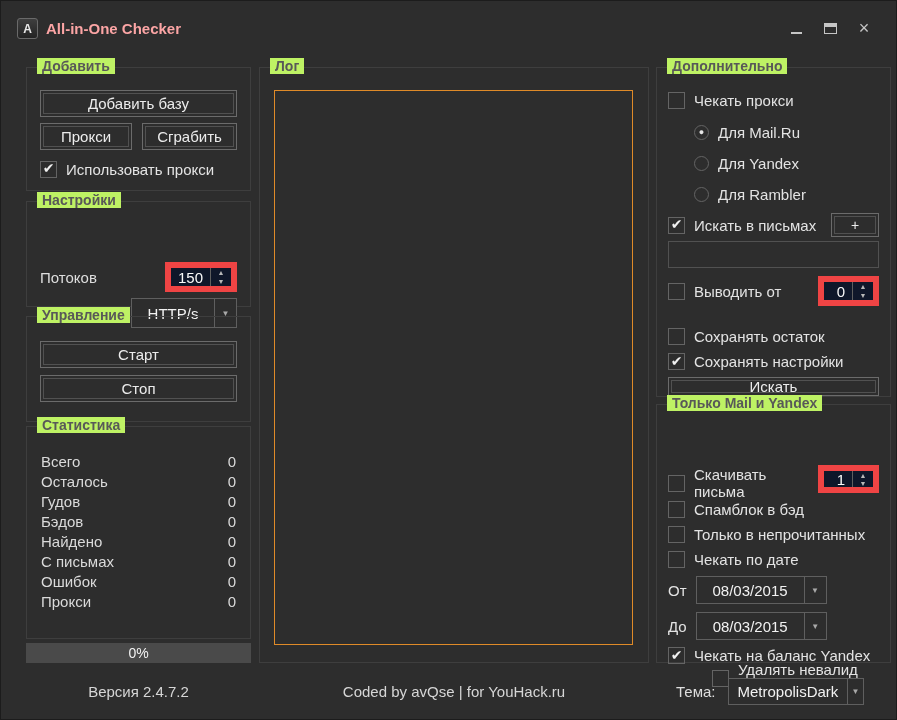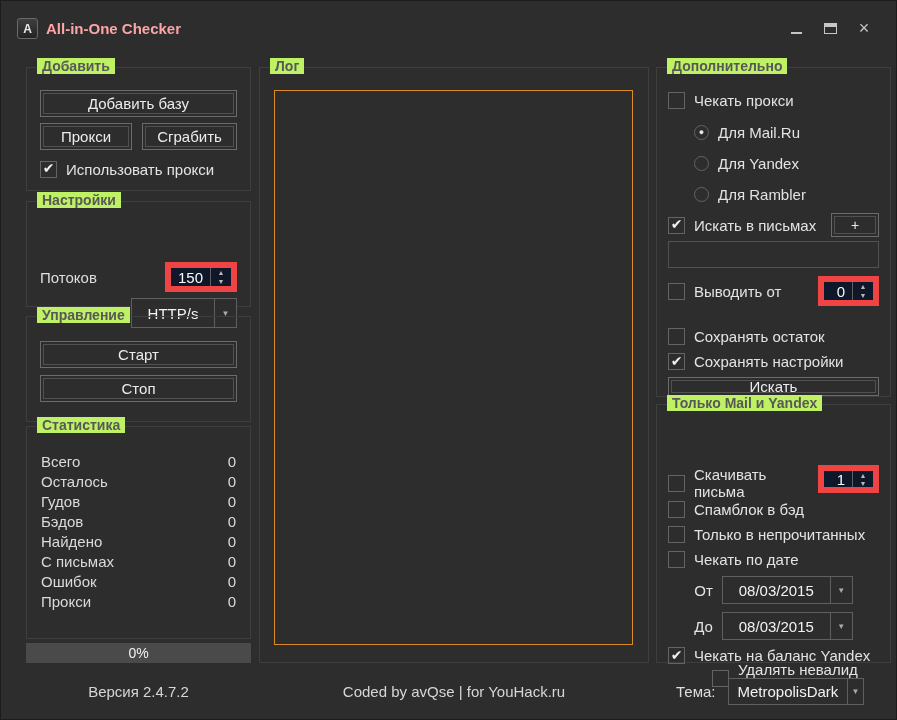--- a/index.html
+++ b/index.html
@@ -96,21 +96,21 @@
   .search-row { display: flex; align-items: center; justify-content: space-between; margin-top: 10px; height: 24px; }
   .plus-btn { width: 48px; height: 24px; font-size: 14px; }
   .textbox { margin-top: 4px; height: 47px; border: 1px solid #515151; background: #2d2d2d; color: #e6e6e6; padding: 3px 5px; font-size: 14px; overflow: hidden; }
   #g-extra .out-row { margin-top: 8px; }
   #g-extra .cb-save1 { margin-top: 22px; }
   #g-extra .cb-save2 { margin-top: 8px; }
   #g-extra .util-btn { margin-top: 7px; height: 26px; }
   #g-my .ginner { padding: 24px 11px 0; display: flex; flex-direction: column; }
   #g-my .dl-row { height: 28px; }
   #g-my .cb-row { margin-top: 8px; }
-  .date-row { display: flex; align-items: center; justify-content: center; gap: 9px; margin-top: 8px; height: 44px; }
+  .date-row { display: flex; align-items: center; gap: 9px; margin-top: 8px; height: 44px; }
   .date-row .dlabel { color: #e3e3e3; }
   .date-combo { width: 131px; height: 28px; }
   #g-my .cb-balance { margin-top: 7px; }
   #g-my .cb-remove { margin-top: 5px; padding-left: 44px; }
   
   .footer-version { position: absolute; left: 25px; width: 225px; top: 682px; text-align: center; color: #d6d6d6; }
   .footer-credits { position: absolute; left: 258px; width: 390px; top: 682px; text-align: center; color: #d6d6d6; }
   .footer-theme { position: absolute; left: 655px; top: 677px; width: 235px; display: flex; align-items: center; padding-left: 20px; gap: 12px; }
   .theme-combo { width: 136px; height: 27px; }
 </style>

